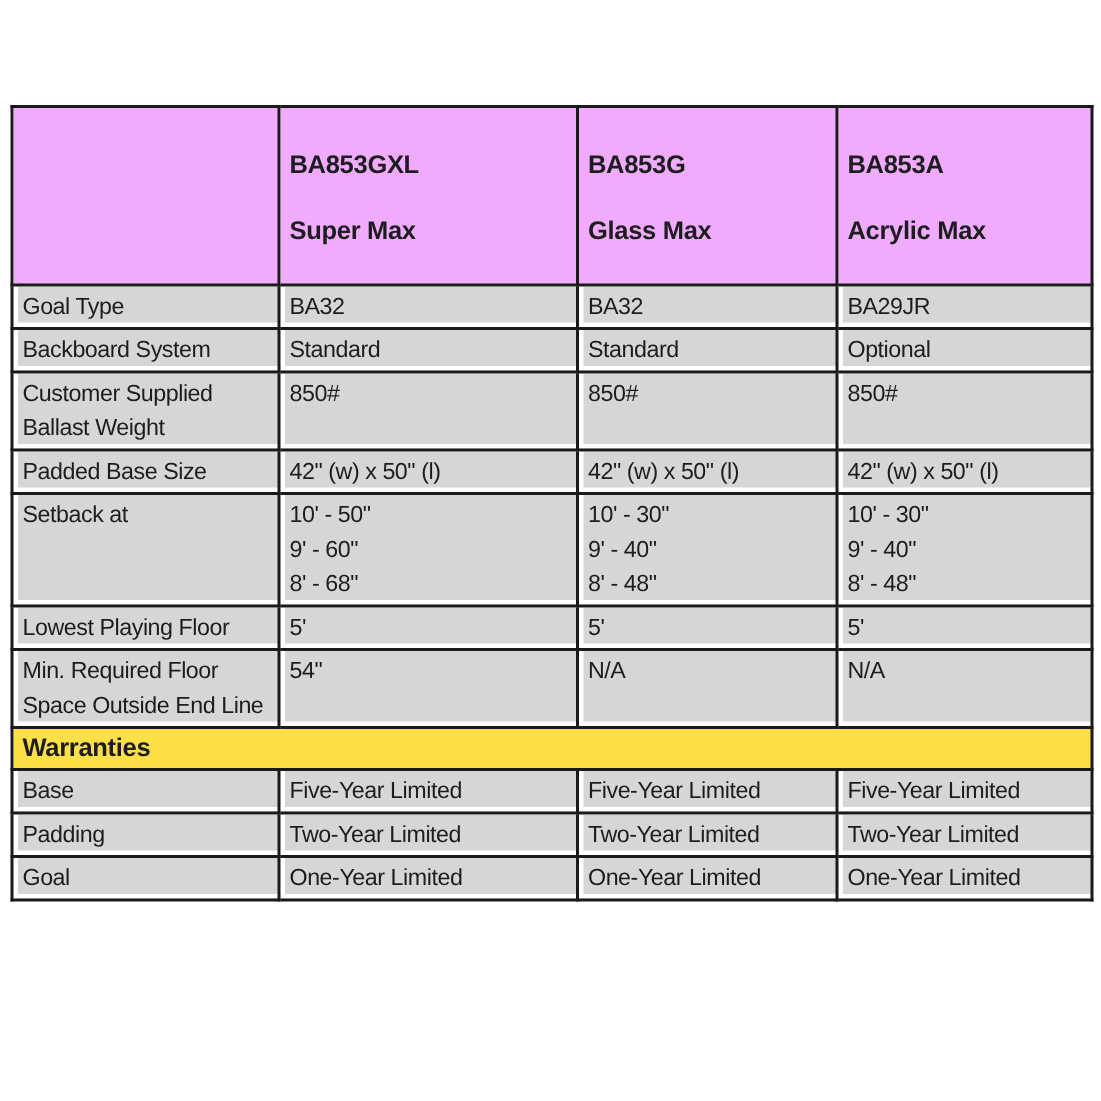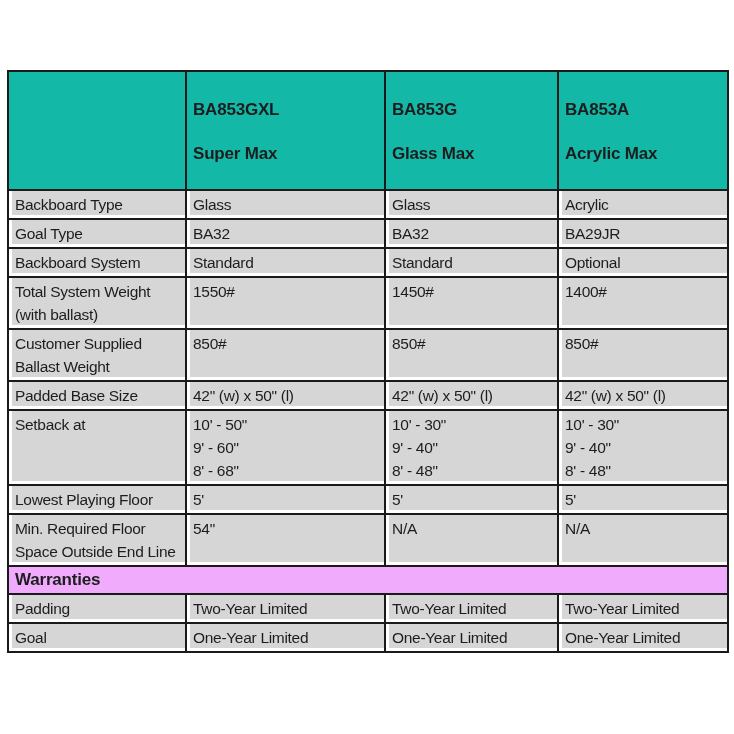--- a/index.html
+++ b/index.html
@@ -25,30 +25,30 @@
     font-size: 15.5px;
     letter-spacing: -0.3px;
     line-height: 23px;
     color: #1d1d1f;
     background: #d6d6d6;
     box-shadow: inset 3px -3px 0 0 #ffffff;
     white-space: pre-line;
     overflow: hidden;
   }
   td.hdr {
-    background: #14b8a6;
+    background: #f0abfc;
     box-shadow: none;
     font-weight: bold;
     font-size: 17px;
     line-height: 22px;
     padding-top: 5px;
     letter-spacing: -0.2px;
   }
   td.warrhead {
-    background: #f0abfc;
+    background: #fde047;
     box-shadow: none;
     font-weight: bold;
     font-size: 17px;
     letter-spacing: -0.2px;
     padding-top: 1px;
   }
   td.cond {
     font-size: 13.5px;
     letter-spacing: -0.4px;
     white-space: nowrap;
@@ -78,47 +78,35 @@
         <div>BA853G</div>
         <div>Glass Max</div>
       </td>
       <td class="hdr">
         <div>BA853A</div>
         <div>Acrylic Max</div>
       </td>
     </tr>
 
 
-    <tr style="height:25px">
-      <td class="lbl">Backboard Type</td>
-      <td class="val">Glass</td>
-      <td class="val">Glass</td>
-      <td class="val">Acrylic</td>
-    </tr>
 
     <tr style="height:25px">
       <td class="lbl">Goal Type</td>
       <td class="val">BA32</td>
       <td class="val">BA32</td>
       <td class="val">BA29JR</td>
     </tr>
 
     <tr style="height:26px">
       <td class="lbl">Backboard System</td>
       <td class="val">Standard</td>
       <td class="val">Standard</td>
       <td class="val">Optional</td>
     </tr>
 
-    <tr style="height:51px">
-      <td class="lbl">Total System Weight (with ballast)</td>
-      <td class="val">1550#</td>
-      <td class="val">1450#</td>
-      <td class="val">1400#</td>
-    </tr>
 
     <tr style="height:50px">
       <td class="lbl">Customer Supplied Ballast Weight</td>
       <td class="val">850#</td>
       <td class="val">850#</td>
       <td class="val">850#</td>
     </tr>
 
     <tr style="height:26px">
       <td class="lbl">Padded Base Size</td>
@@ -152,20 +140,26 @@
       <td class="lbl">Min. Required Floor Space Outside End Line</td>
       <td class="val">54"</td>
       <td class="val">N/A</td>
       <td class="val">N/A</td>
     </tr>
 
     <tr style="height:26px">
       <td class="warrhead" colspan="4">Warranties</td>
     </tr>
 
+    <tr style="height:29px">
+      <td class="lbl">Base</td>
+      <td class="val">Five-Year Limited</td>
+      <td class="val">Five-Year Limited</td>
+      <td class="val">Five-Year Limited</td>
+    </tr>
 
     <tr style="height:28px">
       <td class="lbl">Padding</td>
       <td class="val">Two-Year Limited</td>
       <td class="val">Two-Year Limited</td>
       <td class="val">Two-Year Limited</td>
     </tr>
 
     <tr style="height:27px">
       <td class="lbl">Goal</td>

